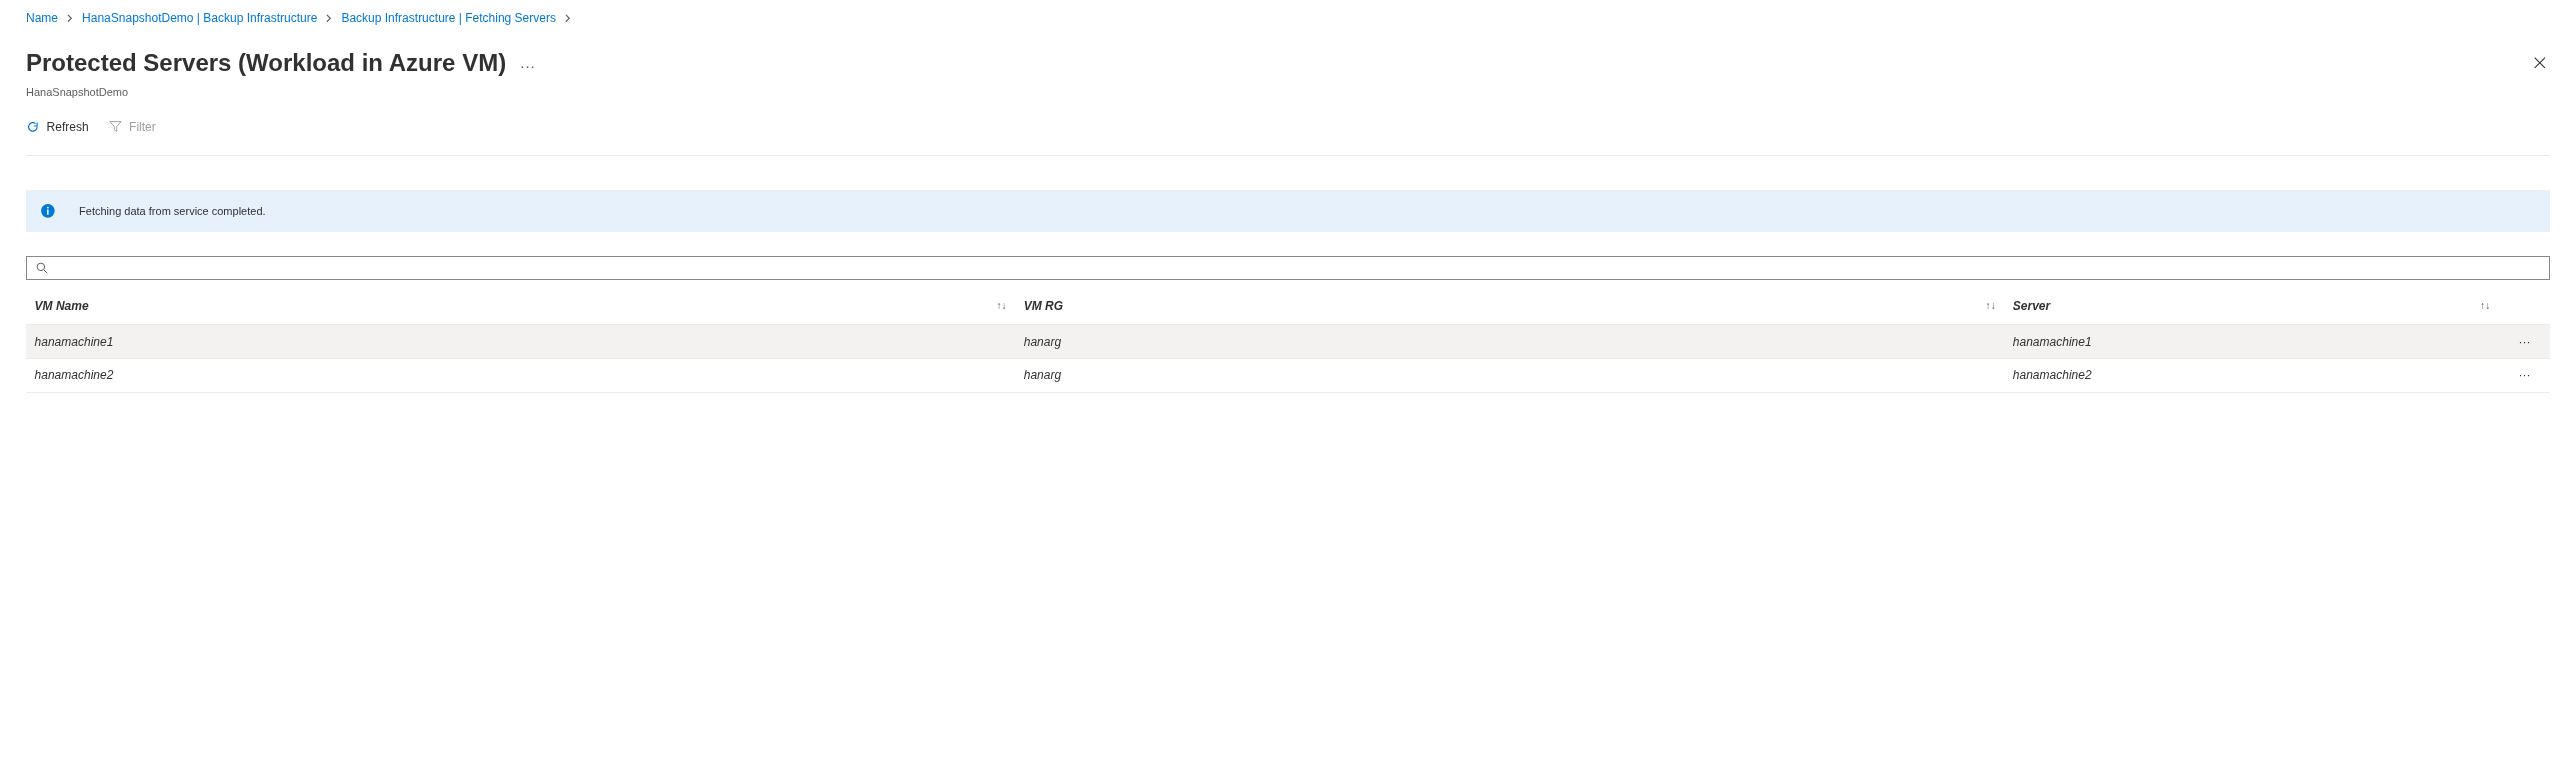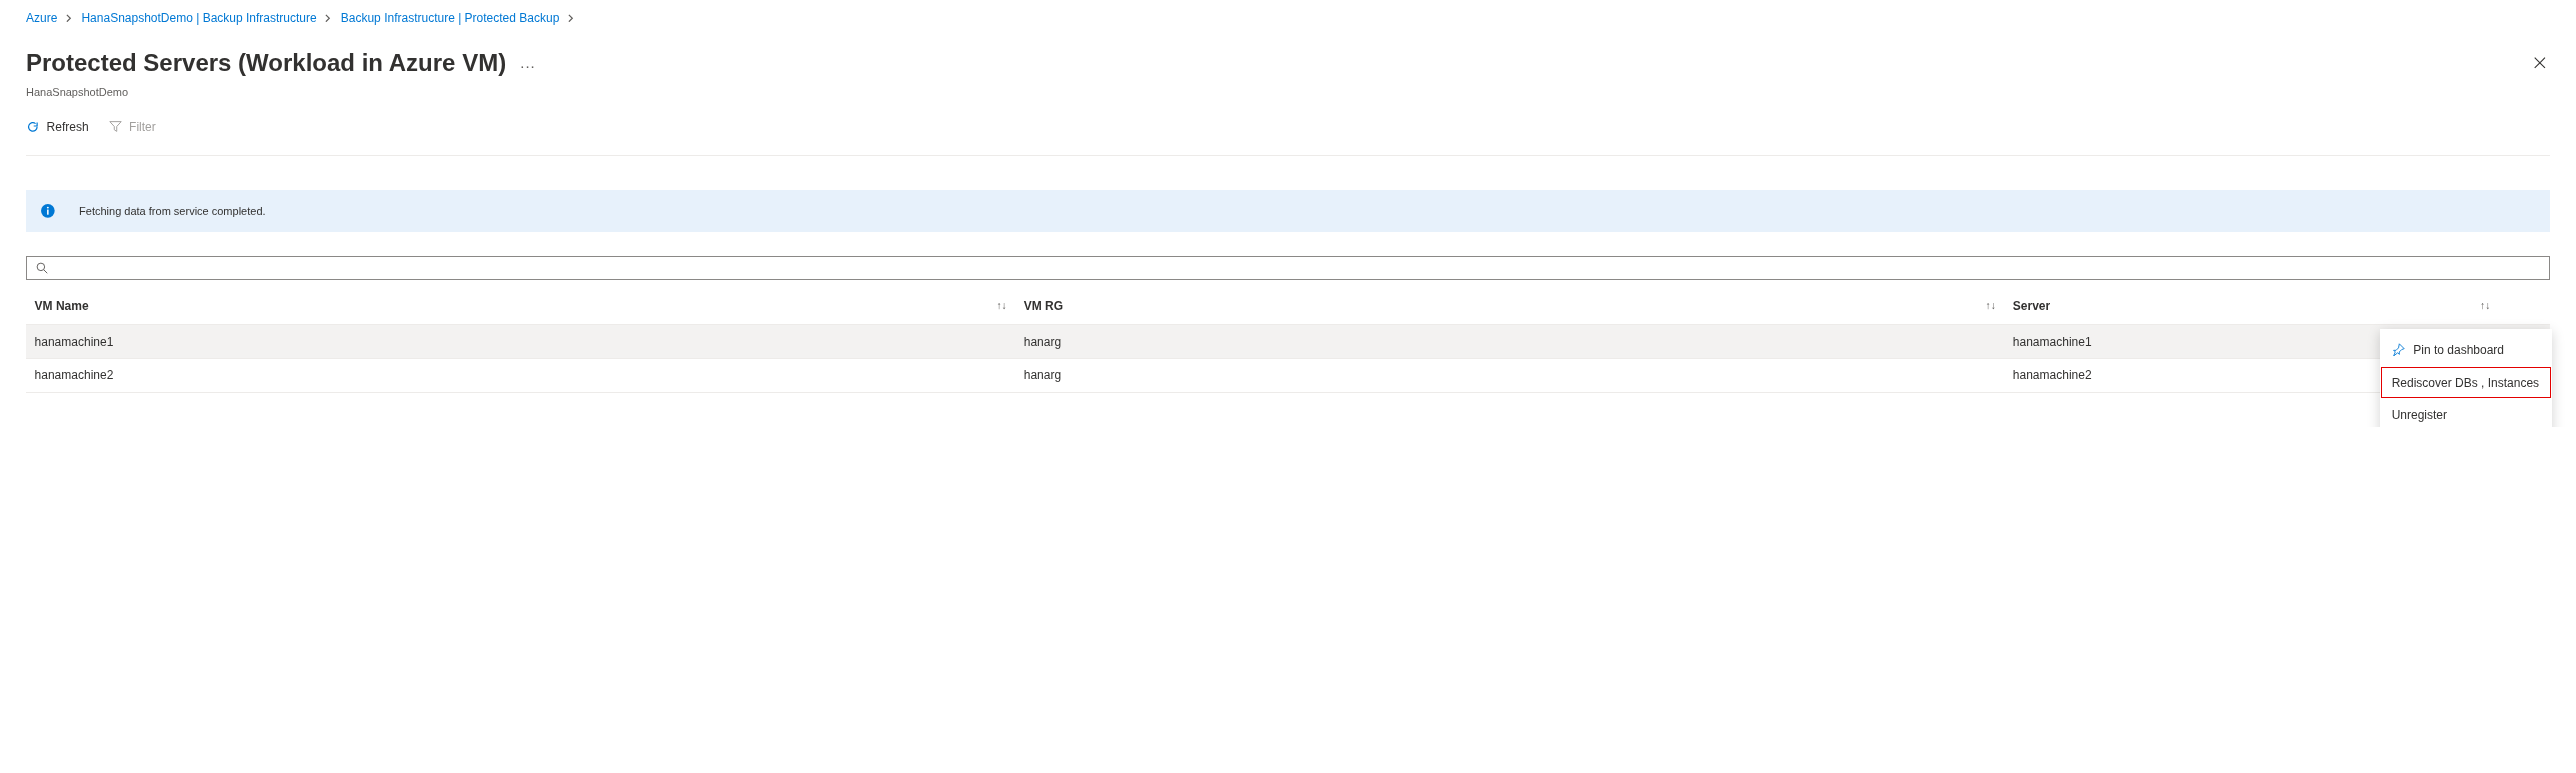--- a/index.html
+++ b/index.html
@@ -41,53 +41,53 @@
   .banner{display:flex;align-items:center;gap:24px;background:var(--info-bg);padding:13.7px 15.4px;margin-top:34px;font-size:11px;}
   .banner .info-ico{flex:0 0 auto;}
 
   
   .filter-wrap{border:0.9px solid var(--border-strong);display:flex;align-items:center;gap:6.9px;padding:5.1px 8.6px;margin-top:24px;}
   .filter-wrap input{border:none;outline:none;font-size:12px;flex:1;font-family:inherit;color:var(--text);}
   .filter-wrap input::placeholder{color:#808080;}
 
   
   .table{margin-top:8.6px;position:relative;}
-  .thead,.trow{display:grid;grid-template-columns:40fr 40fr 20fr 34px;align-items:center;border-bottom:0.9px solid var(--border);}
+  .thead,.trow{display:grid;grid-template-columns:40fr 40fr 20fr 34px;align-items:center;border-bottom:0.9px solid var(--border);font-style:italic;}
   .thead{padding:12px 8.6px;font-weight:600;font-size:12px;}
   .thcell{display:flex;align-items:center;justify-content:space-between;padding-right:17px;}
   .sort-ico{color:var(--icon-grey);font-size:10.3px;display:flex;align-items:center;}
   .trow{padding:10.3px 8.6px;font-size:12px;}
   .trow.active{background:var(--row-hover);}
   .row-more{display:flex;align-items:center;justify-content:center;cursor:pointer;color:var(--text);}
 
   
   .context-menu{position:absolute;top:0;right:-1.7px;width:172px;background:#fff;box-shadow:0 3.4px 12px rgba(0,0,0,0.18);z-index:10;padding:3.4px 0;}
   .menu-item{display:flex;align-items:center;gap:8.6px;padding:10.3px 12px;font-size:12px;cursor:pointer;color:var(--text);}
   .menu-item.highlight{outline:1.7px solid var(--highlight);outline-offset:-2.6px;}
   .pin-ico{display:inline-flex;}
 
   svg{display:block;}
 </style>
 </head>
 <body>
 
 <nav class="breadcrumb">
-  <a href="#">Azure</a>
+  <a href="#">Name</a>
   <span class="sep">
       <svg width="6.9" height="8.6" viewBox="0 0 8 10">
         <path d="M1 1 L5 5 L1 9" stroke="#605e5c" stroke-width="1.4" fill="none"></path>
       </svg>
     </span>
   <a href="#">HanaSnapshotDemo | Backup Infrastructure</a>
   <span class="sep">
       <svg width="6.9" height="8.6" viewBox="0 0 8 10">
         <path d="M1 1 L5 5 L1 9" stroke="#605e5c" stroke-width="1.4" fill="none"></path>
       </svg>
     </span>
-  <a href="#">Backup Infrastructure | Protected Backup</a>
+  <a href="#">Backup Infrastructure | Fetching Servers</a>
   <span class="sep">
       <svg width="6.9" height="8.6" viewBox="0 0 8 10">
         <path d="M1 1 L5 5 L1 9" stroke="#605e5c" stroke-width="1.4" fill="none"></path>
       </svg>
     </span>
 </nav>
 
 <div class="header-row">
   <div class="header-left">
     <h1>Protected Servers (Workload in Azure VM)</h1>
@@ -165,33 +165,14 @@
     <div class="row-more">···</div>
   </div>
 
   <div class="trow">
     <div>hanamachine2</div>
     <div>hanarg</div>
     <div>hanamachine2</div>
     <div class="row-more">···</div>
   </div>
 
-  <div class="context-menu" style="top:41px;">
-    <div class="menu-item">
-      <span class="pin-ico">
-        <svg width="13" height="13" viewBox="0 0 16 16">
-            <path d="M9 1 L15 7 L12 8 L9 11 L9 14 L7 12 L2 16 L4 11 L2 9 L5 9 L8 6 Z" stroke="#0078d4" stroke-width="1.1" fill="none"></path>
-          </svg>
-      </span>
-      <span>Pin to dashboard</span>
-    </div>
-    <div class="menu-item highlight">
-      <span>Rediscover DBs , Instances</span>
-    </div>
-    <div class="menu-item">
-      <span>Unregister</span>
-    </div>
-    <div class="menu-item">
-      <span>Re-register</span>
-    </div>
-  </div>
 </div>
 
 
 </body></html>

